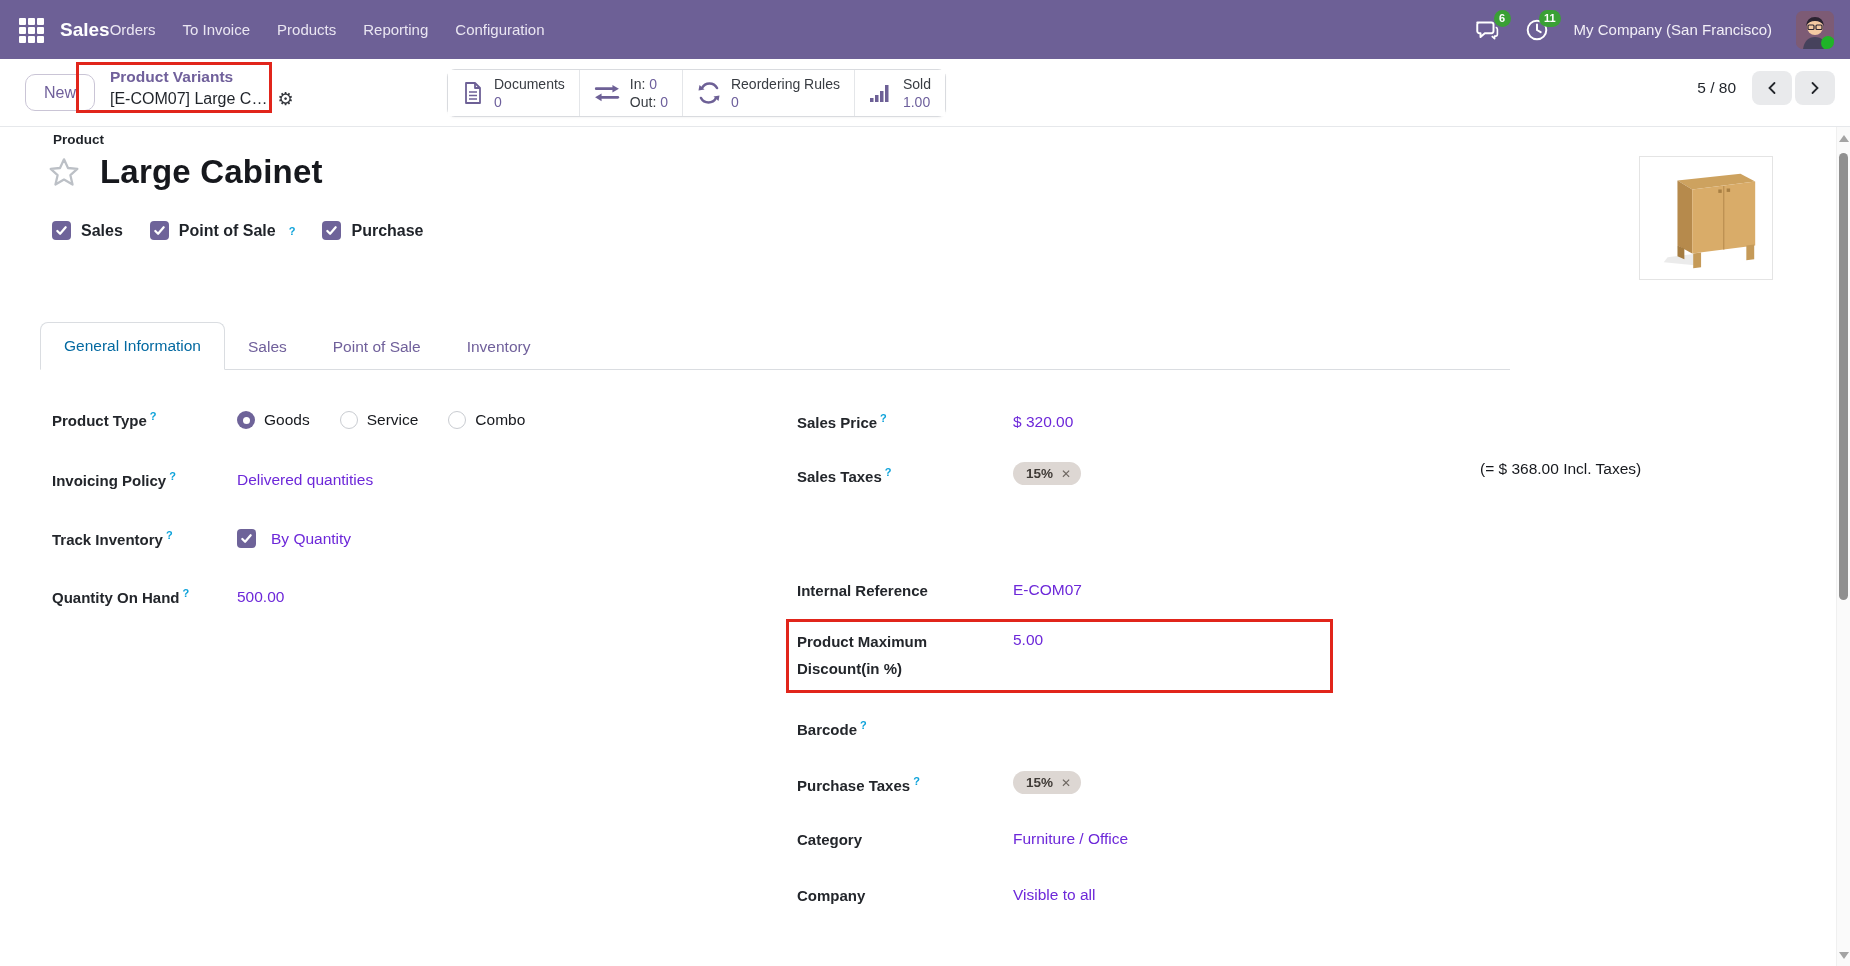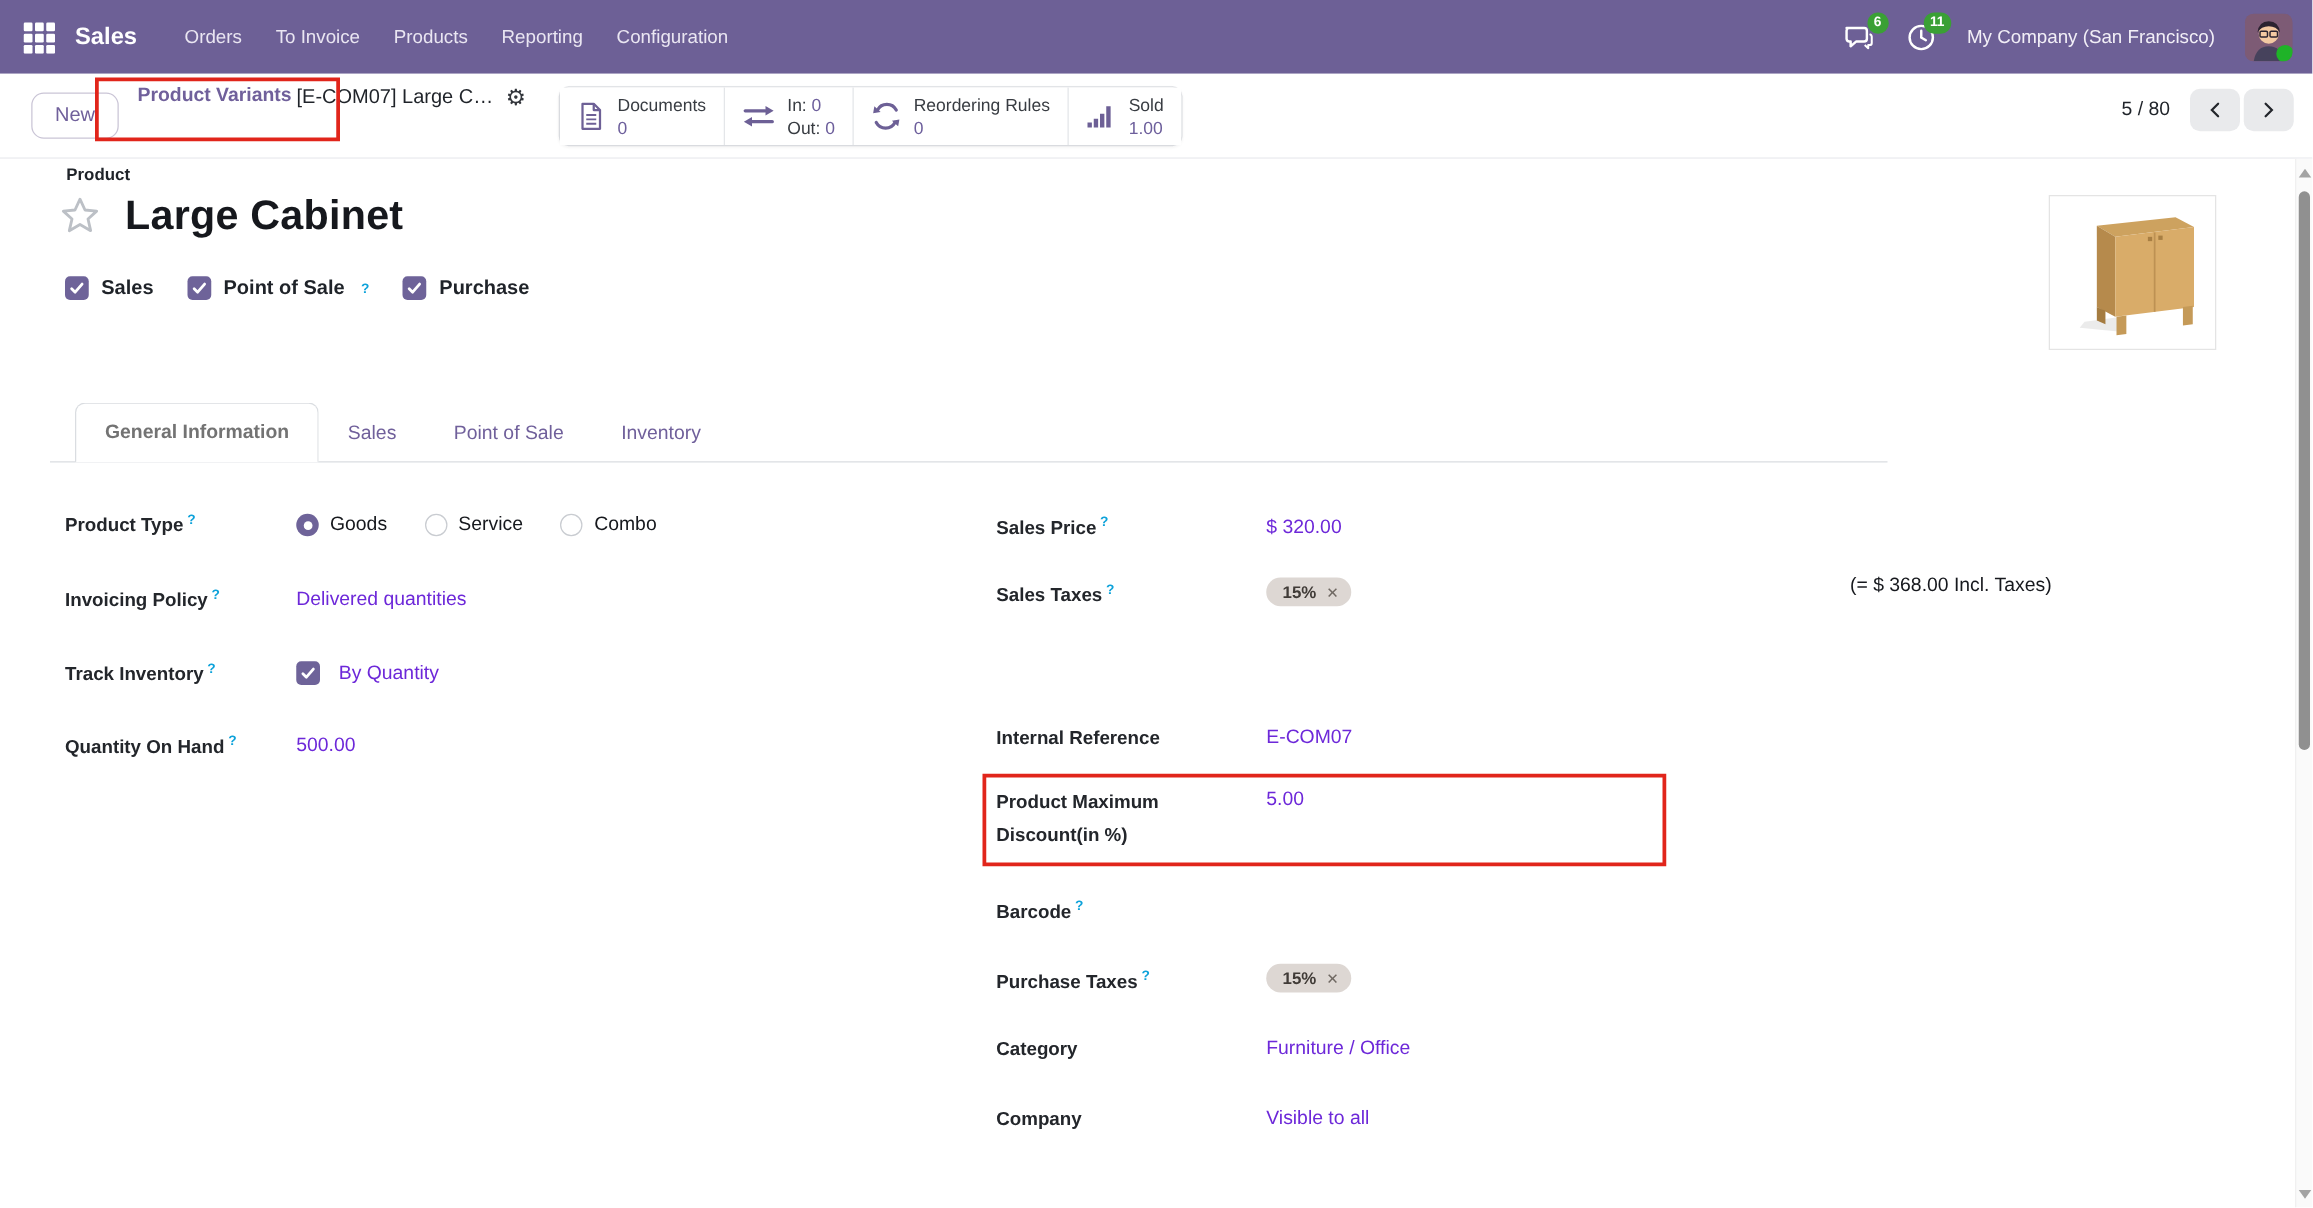--- a/index.html
+++ b/index.html
@@ -6,35 +6,35 @@
   html,body { width:1850px; height:966px; }
   body {
     font-family: "Liberation Sans", sans-serif;
     background:#fff; color:#23262b; overflow:hidden; position:relative;
   }
   
   .navbar{position:absolute;left:0;top:0;width:1850px;height:59px;background:#6d6096;
     display:flex;align-items:center;padding:0 16px 0 18px;}
   .nav-grid{width:26px;height:26px;display:block;cursor:pointer}
   .brand{color:#fff;font-size:19px;font-weight:700;margin-left:16px;cursor:pointer}
-  .nav-menus{display:flex;gap:27px;margin-left:38px}
+  .nav-menus{display:flex;gap:27px;}
   .nav-item{color:#eae6f2;font-size:15px;cursor:pointer;white-space:nowrap}
   .systray{margin-left:auto;display:flex;align-items:center;gap:24px}
   .tray-icon{position:relative;width:26px;height:26px;cursor:pointer}
   .badge{position:absolute;top:-7px;right:-11px;background:#3aa035;color:#fff;
     font-size:11px;font-weight:700;line-height:1;padding:3px 5px;border-radius:9px;min-width:17px;text-align:center}
   .company{color:#f2eff7;font-size:15px;cursor:pointer;white-space:nowrap}
   .avatar{width:38px;height:38px;border-radius:7px;overflow:hidden;position:relative;cursor:pointer;background:#7d5b75}
   .presence{position:absolute;right:-1px;bottom:-1px;width:14px;height:14px;border-radius:50%;background:#1fb328}
   
   .cpanel{position:absolute;left:0;top:59px;width:1850px;height:68px;background:#fff;border-bottom:1px solid #e6e8eb}
   .btn-new{position:absolute;left:25px;top:15px;height:37px;padding:0 18px;background:#fff;
     border:1px solid #cac5d6;border-radius:10px;color:#70609b;font-size:16px;font-weight:500;cursor:pointer;
     font-family:"Liberation Sans",sans-serif}
-  .breadcrumb{position:absolute;left:106px;top:8px;display:flex;flex-direction:row;line-height:1.35}
+  .breadcrumb{position:absolute;left:106px;top:8px;display:flex;flex-direction:column;line-height:1.35}
   .bc-parent{color:#70609b;font-size:15.5px;font-weight:600;cursor:pointer;padding-left:4px}
   .bc-current-row{display:flex;align-items:center;gap:10px;padding-left:4px}
   .bc-current{color:#1f2329;font-size:16px;white-space:nowrap}
   .gear{font-size:18px;color:#33363c;cursor:pointer;line-height:1}
   
   .statbar{position:absolute;left:447px;top:10px;height:48px;display:flex;background:#fff;
     border:1px solid #d9dbdf;border-radius:8px;box-shadow:0 1px 2px rgba(0,0,0,.04)}
   .statbtn{display:flex;align-items:center;gap:10px;padding:4px 14px;cursor:pointer;background:#fff}
   .statbtn+.statbtn{border-left:1px solid #e4e6e9}
   .statcol{display:flex;flex-direction:column;justify-content:center;line-height:1.3;font-size:14px}
@@ -56,22 +56,22 @@
   .toggles{position:absolute;left:52px;top:94px;display:flex;gap:27px;align-items:center}
   .toggle{display:flex;align-items:center;gap:10px}
   .toggle-label{font-size:16px;font-weight:700;color:#1f2329}
   .cb{width:19px;height:19px;border-radius:4px;background:#6e6399;display:inline-flex;
     align-items:center;justify-content:center;cursor:pointer;flex:0 0 auto}
   .help{color:#0da2da;font-size:11px;font-weight:700;vertical-align:super;margin-left:3px}
   
   .tabbar{position:absolute;left:40px;top:190px;width:1470px;height:53px;border-bottom:1px solid #dadde1;
     display:flex;align-items:flex-end}
   .tab{padding:14px 23px;font-size:15.5px;color:#70609b;cursor:pointer;position:relative;top:1px}
-  .tab.active{color:#737373;font-weight:700;background:#fff;border:1px solid #dadde1;border-bottom:1px solid #fff;
-    border-radius:8px 8px 0 0;margin-left:20px}
+  .tab.active{color:#0369a1;font-weight:400;background:#fff;border:1px solid #dadde1;border-bottom:1px solid #fff;
+    border-radius:8px 8px 0 0;}
   
   .row{position:absolute;display:flex;align-items:flex-end;min-height:26px}
   .flabel{width:185px;font-size:15px;font-weight:700;color:#23262b;flex:0 0 auto}
   .flabel-r{width:216px;font-size:15px;font-weight:700;color:#23262b;flex:0 0 auto}
   .fvalue{font-size:15.5px;color:#6d28d9;cursor:text}
   .placeholder{color:#6d28d9}
   .radios{display:flex;gap:30px;align-items:center}
   .radio-item{display:flex;align-items:center;gap:9px;cursor:pointer}
   .radio{width:18px;height:18px;border-radius:50%;border:1px solid #c9ccd1;background:#fff;flex:0 0 auto}
   .radio.sel{border:none;background:#6e6399;position:relative}

